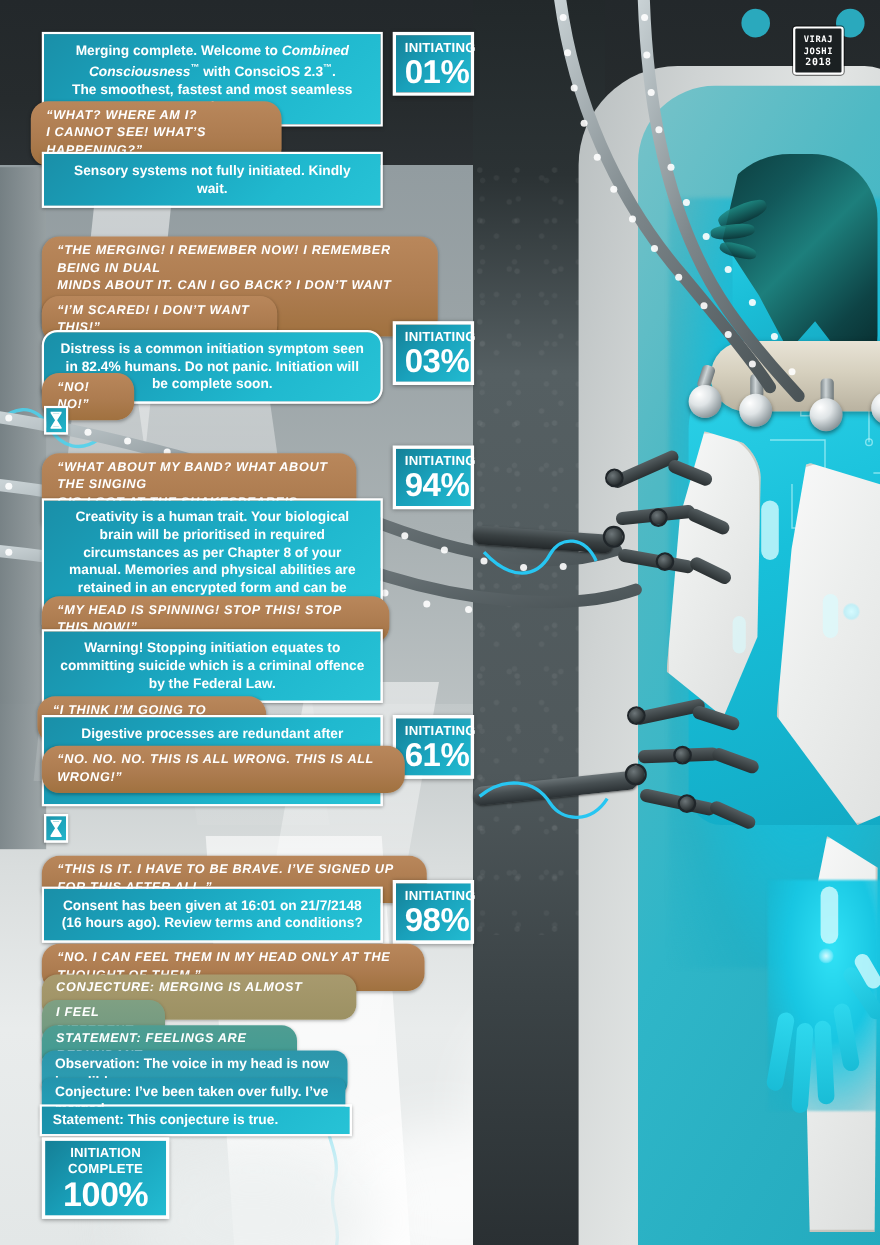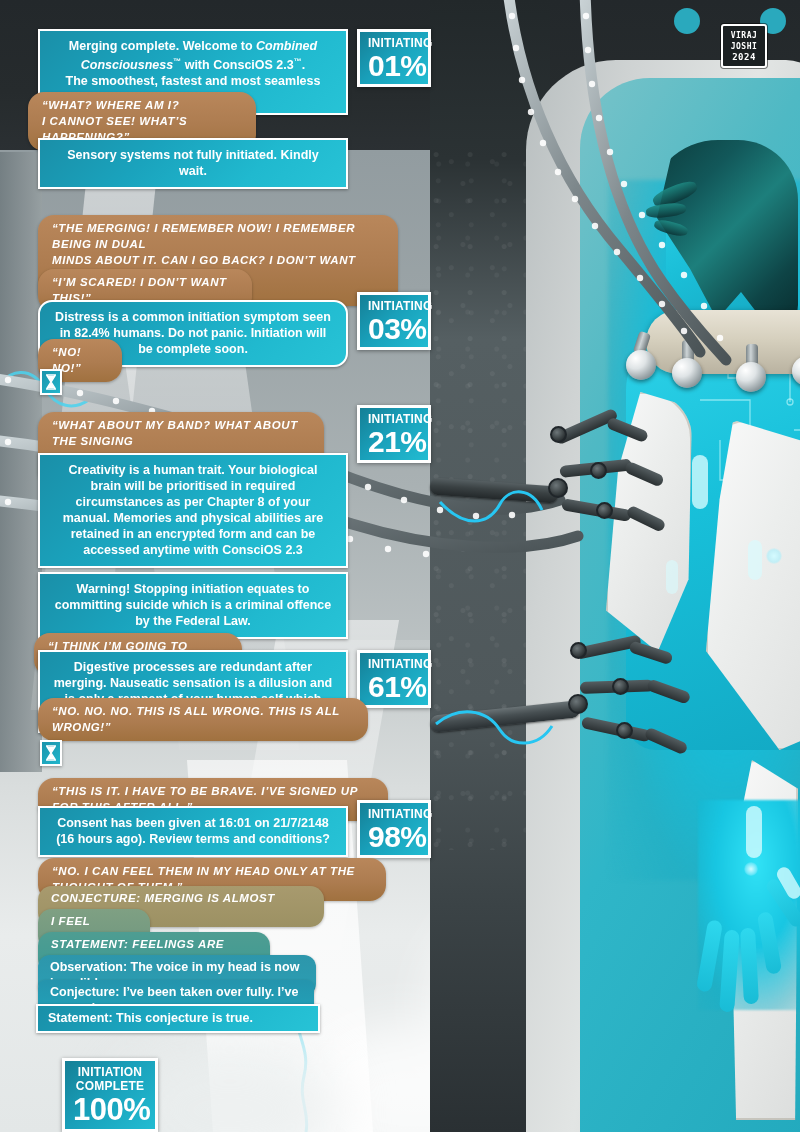--- a/index.html
+++ b/index.html
@@ -535,21 +535,21 @@
     <div class="claw-finger" style="left:152px;top:86px;width:70px;transform:rotate(12deg);"></div>
     <div class="claw-joint" style="left:186px;top:92px;width:17px;height:17px;"></div>
     <div class="claw-finger" style="left:216px;top:96px;width:44px;transform:rotate(24deg);"></div>
     <svg style="position:absolute;left:4px;top:72px;width:160px;height:54px;">
       <path d="M2 22 C 24 4, 52 6, 66 28 C 78 46, 104 46, 118 24" fill="none" stroke="#27c6f2" stroke-width="3"></path>
     </svg>
   </div>
 
   <div class="signature">
     <div style="font-size:8px;">VIRAJ JOSHI</div>
-    <div style="font-size:9px;">2024</div>
+    <div style="font-size:9px;">2018</div>
   </div>
 
   <div class="dialog-layer">
 
     <div class="ai" style="position:absolute;left:38px;top:29px;width:310px;">
       <span>Merging complete. Welcome to <em>Combined</em></span><br>
       <span><em>Consciousness</em><sup>™</sup> with ConsciOS 2.3<sup>™</sup>.</span><br>
       <span>The smoothest, fastest and most seamless option.</span>
     </div>
 
@@ -586,38 +586,39 @@
         <path d="M2.4 2 h7.2 L6 7.6 Z M2.4 14 h7.2 L6 8.4 Z" fill="#fff"></path>
       </svg>
     </div>
 
     <div class="human" style="position:absolute;left:38px;top:412px;width:286px;">
       “WHAT ABOUT MY BAND? WHAT ABOUT THE SINGING<br>GIG I GOT AT THE SHAKESPEARE’S GLOBE?”
     </div>
 
     <div class="badge" style="left:357px;top:405px;width:74px;">
       <span class="lbl">INITIATING</span>
-      <span class="pct">21%</span>
+      <span class="pct">94%</span>
     </div>
 
     <div class="ai" style="position:absolute;left:38px;top:453px;width:310px;">Creativity is a human trait. Your biological brain will be prioritised in required circumstances as per Chapter 8 of your manual. Memories and physical abilities are retained in an encrypted form and can be accessed anytime with ConsciOS 2.3</div>
 
+    <div class="human" style="position:absolute;left:38px;top:542px;width:316px;">“MY HEAD IS SPINNING! STOP THIS! STOP THIS NOW!”</div>
 
     <div class="ai" style="position:absolute;left:38px;top:572px;width:310px;">Warning! Stopping initiation equates to committing suicide which is a criminal offence by the Federal Law.</div>
 
     <div class="human" style="position:absolute;left:34px;top:620px;width:208px;margin-top:13px;">“I THINK I’M GOING TO THROW UP.”</div>
 
     <div class="ai" style="position:absolute;left:38px;top:650px;width:310px;">Digestive processes are redundant after merging. Nauseatic sensation is a dilusion and is only a remnant of your human self which has been erased.</div>
 
     <div class="badge" style="left:357px;top:650px;width:74px;">
       <span class="lbl">INITIATING</span>
       <span class="pct">61%</span>
     </div>
 
-    <div class="human" style="position:absolute;left:38px;top:698px;width:330px;">“NO. NO. NO. THIS IS ALL WRONG. THIS IS ALL WRONG!”</div>
+    <div class="human" style="position:absolute;left:38px;top:678px;width:330px;">“NO. NO. NO. THIS IS ALL WRONG. THIS IS ALL WRONG!”</div>
 
     <div class="wait-icon" style="left:40px;top:740px;">
       <svg width="12" height="16" viewBox="0 0 12 16">
         <path d="M1 1 h10 M1 15 h10 M2 1.6 L10 14.4 M10 1.6 L2 14.4" stroke="#fff" stroke-width="1.6" fill="none"></path>
         <path d="M2.4 2 h7.2 L6 7.6 Z M2.4 14 h7.2 L6 8.4 Z" fill="#fff"></path>
       </svg>
     </div>
 
     <div class="human" style="position:absolute;left:38px;top:778px;width:350px;">“THIS IS IT. I HAVE TO BE BRAVE. I’VE SIGNED UP FOR THIS AFTER ALL.”</div>
 
@@ -635,20 +636,20 @@
     <div class="trans2" style="position:absolute;left:38px;top:909px;width:112px;">I FEEL DIFFERENT.</div>
 
     <div class="trans3" style="position:absolute;left:38px;top:932px;width:232px;">STATEMENT: FEELINGS ARE REDUNDANT.</div>
 
     <div class="trans4" style="position:absolute;left:38px;top:955px;width:278px;">Observation: The voice in my head is now inaudible.</div>
 
     <div class="trans5" style="position:absolute;left:38px;top:980px;width:276px;">Conjecture: I’ve been taken over fully. I’ve merged.</div>
 
     <div class="ai left" style="position:absolute;left:36px;top:1004px;width:284px;padding:4px 10px 5px;">Statement: This conjecture is true.</div>
 
-    <div class="badge final" style="left:38px;top:1058px;width:96px;margin-left:24px;">
+    <div class="badge final" style="left:38px;top:1034px;width:116px;">
       <span class="lbl">INITIATION</span>
       <span class="lbl">COMPLETE</span>
       <span class="pct">100%</span>
     </div>
 
   </div>
 </div>
 
 </body></html>

